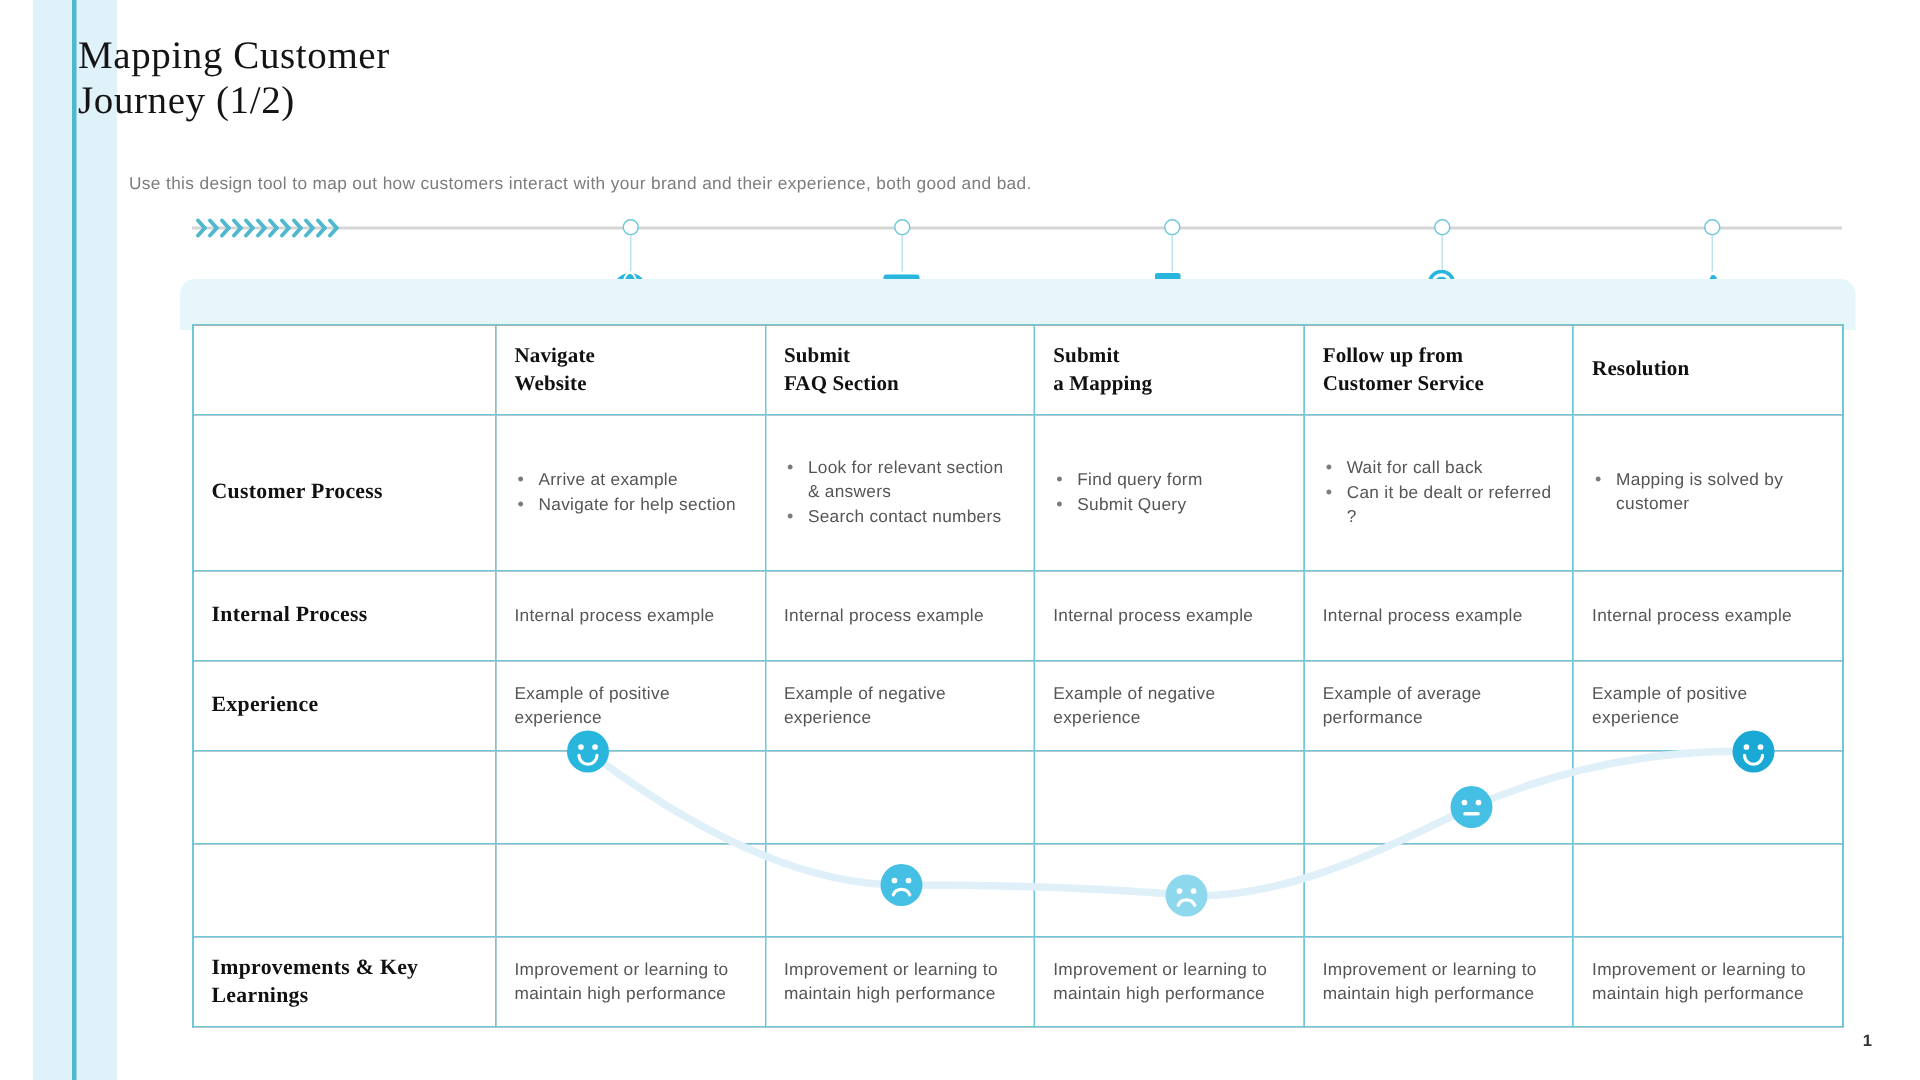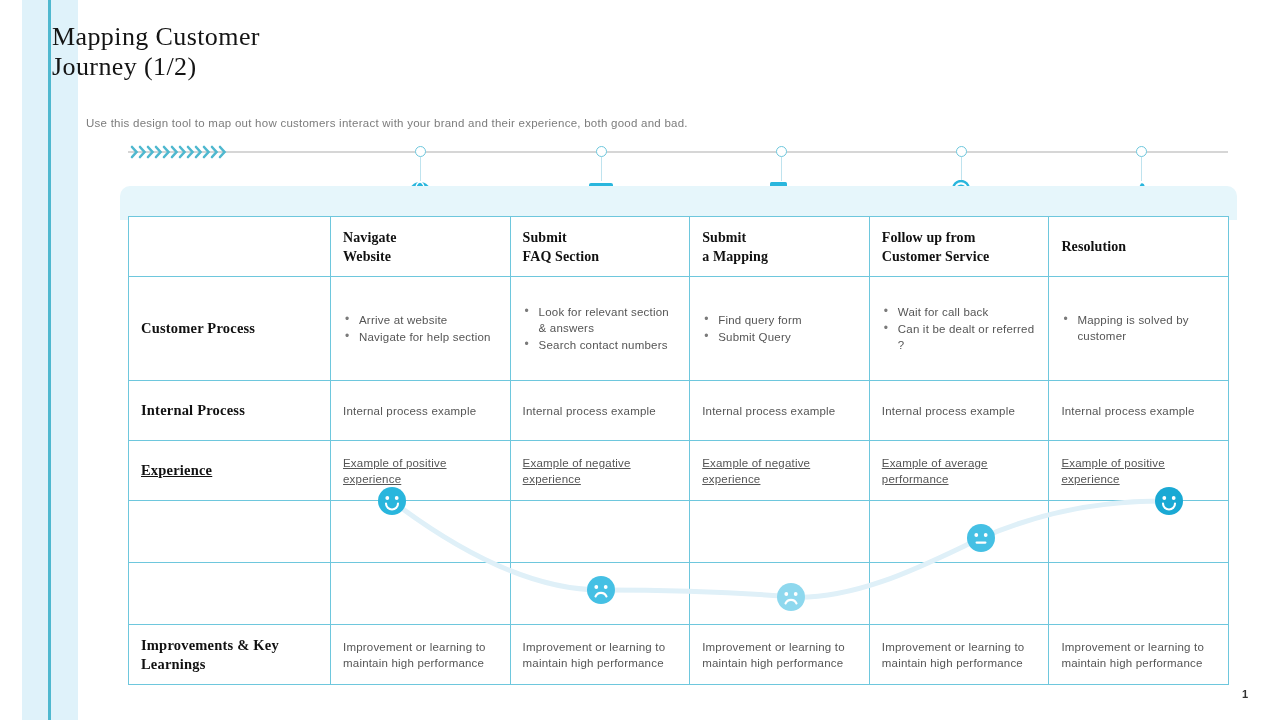--- a/index.html
+++ b/index.html
@@ -61,21 +61,21 @@
   ul.bul{margin:0;padding:0;list-style:none;}
   ul.bul li{
     font-size:11.5px;color:#555;line-height:16px;letter-spacing:.2px;
     position:relative;padding-left:16px;margin:0 0 1px 0;
   }
   ul.bul li:before{content:"\2022";position:absolute;left:2px;top:-1px;color:#7a7a7a;font-size:12px;}
 
   tr.r-head td{height:60px;vertical-align:middle;}
   tr.r-proc td{height:104px;vertical-align:middle;}
   tr.r-int  td{height:60px;}
-  tr.r-exp  td{height:60px;text-decoration:underline;}
+  tr.r-exp  td{height:60px;}
   tr.r-sm1  td{height:62px;}
   tr.r-sm2  td{height:62px;}
   tr.r-imp  td{height:60px;}
 
   
   .curve-layer{position:absolute;left:0;top:0;width:1280px;height:720px;pointer-events:none;}
   .face{position:absolute;width:30px;height:30px;margin-left:-15px;margin-top:-15px;}
 
   .pagenum{position:absolute;right:32px;top:688px;font-size:11px;font-weight:700;color:#333;}
 </style>
@@ -197,21 +197,21 @@
 a Mapping</td>
       <td class="colhead">Follow up from
 Customer Service</td>
       <td class="colhead">Resolution</td>
     </tr>
 
     <tr class="r-proc">
       <td class="rowhead">Customer Process</td>
       <td>
         <ul class="bul">
-          <li>Arrive  at website</li>
+          <li>Arrive  at example</li>
           <li>Navigate  for help section</li>
         </ul>
       </td>
       <td>
         <ul class="bul">
           <li>Look for relevant section &amp; answers</li>
           <li>Search contact numbers</li>
         </ul>
       </td>
       <td>

